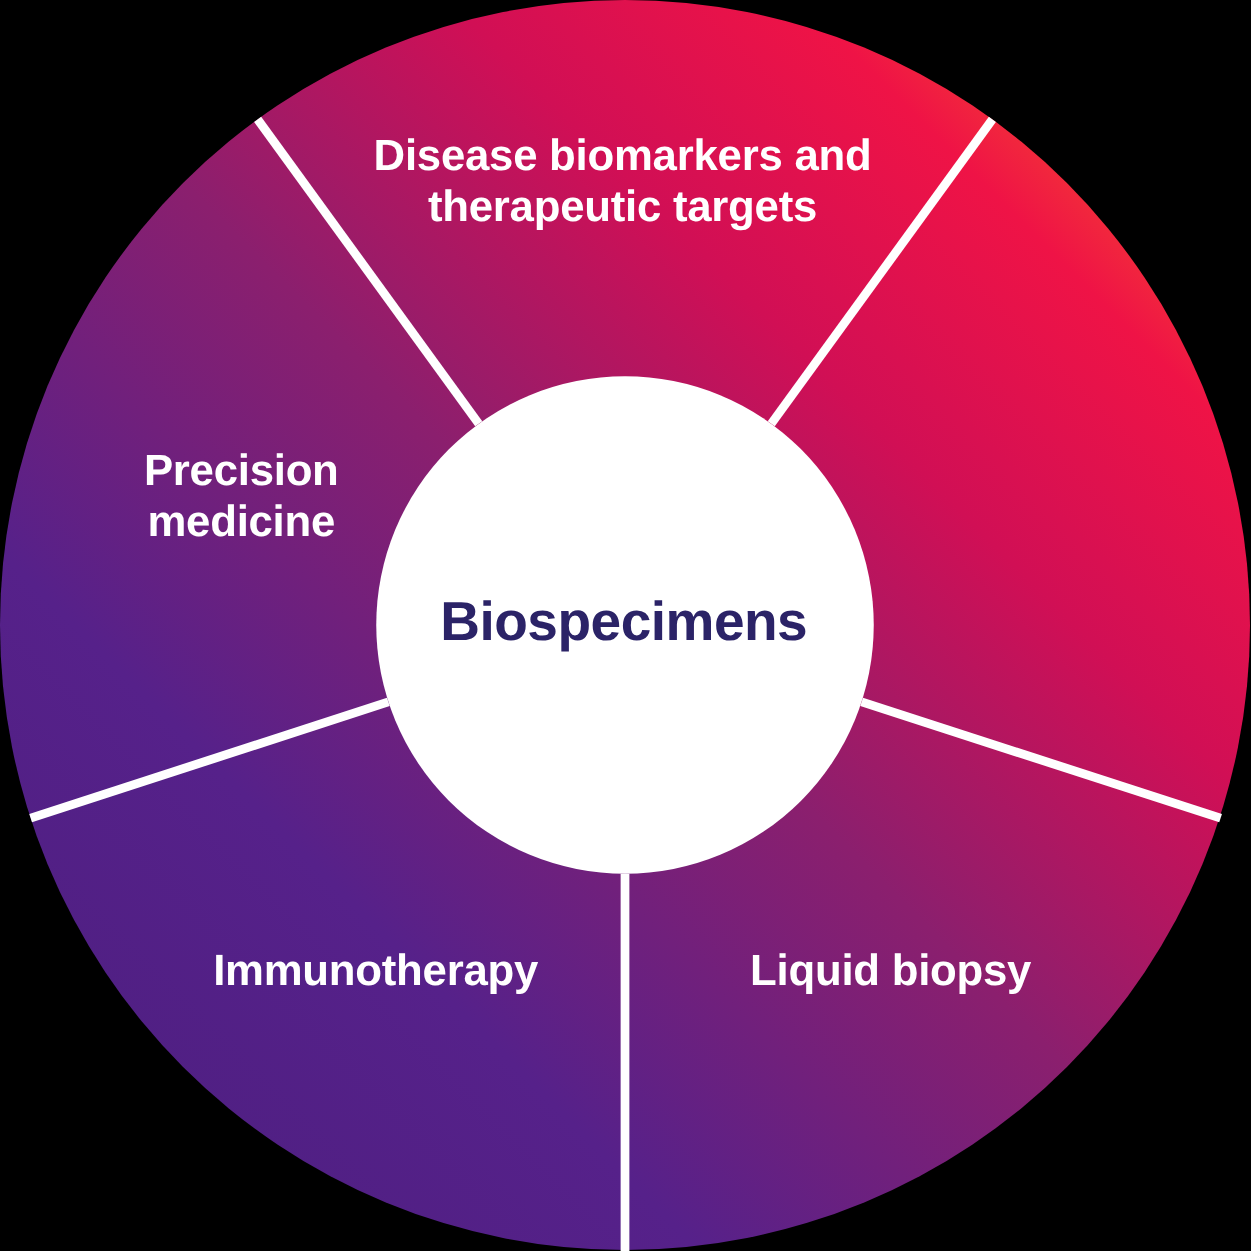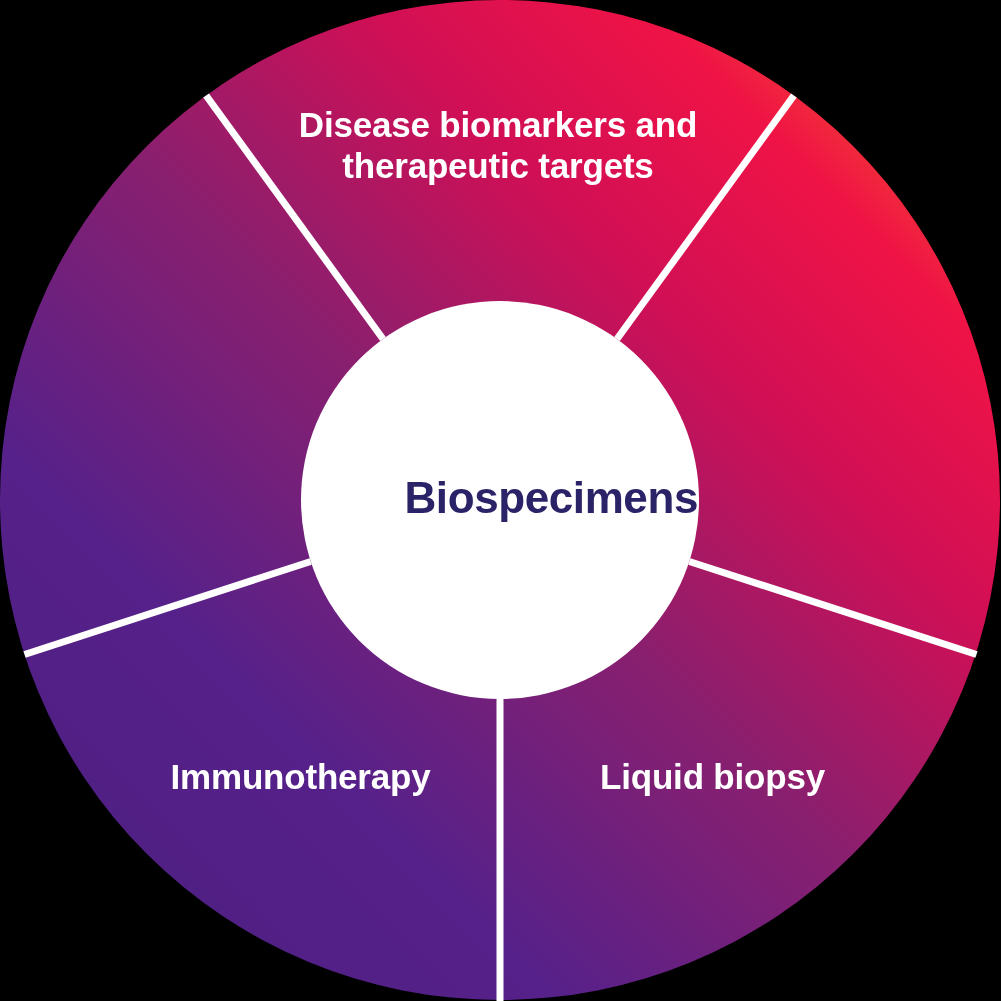--- a/index.html
+++ b/index.html
@@ -39,21 +39,21 @@
     letter-spacing: -0.2px;
     white-space: pre-line;
     pointer-events: none;
   }
   .hub-label {
     position: absolute;
     color: #2b2367;
     font-weight: bold;
     font-size: 44px;
     line-height: 1.1;
-    text-align: right;
+    text-align: center;
     letter-spacing: -0.4px;
   }
   
   #label-biomarkers {
     left: 238px; top: 104px; width: 520px;
   }
   #label-cellgene {
     left: 676px; top: 356px; width: 290px;
   }
   #label-precision {
@@ -106,16 +106,18 @@
   </svg>
 
   <div class="sector-label" id="label-biomarkers">Disease biomarkers and
 therapeutic targets</div>
 
 
   <div class="sector-label" id="label-liquid">Liquid biopsy</div>
 
   <div class="sector-label" id="label-immuno">Immunotherapy</div>
 
+  <div class="sector-label" id="label-precision">Precision
+medicine</div>
 
   <div class="hub-label" id="hub-title">Biospecimens</div>
 
 </div>
 
 </body></html>

